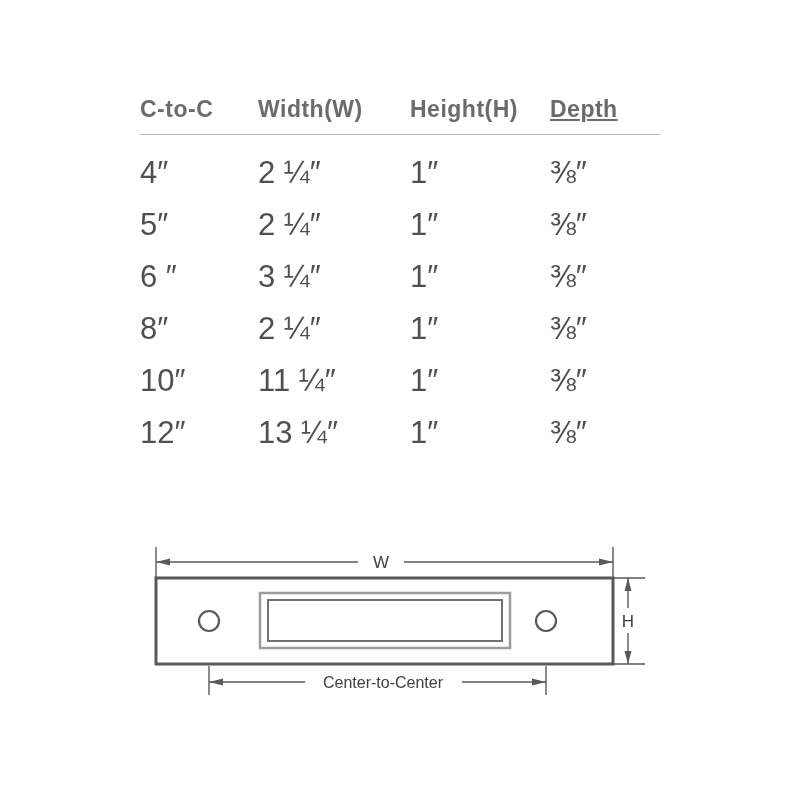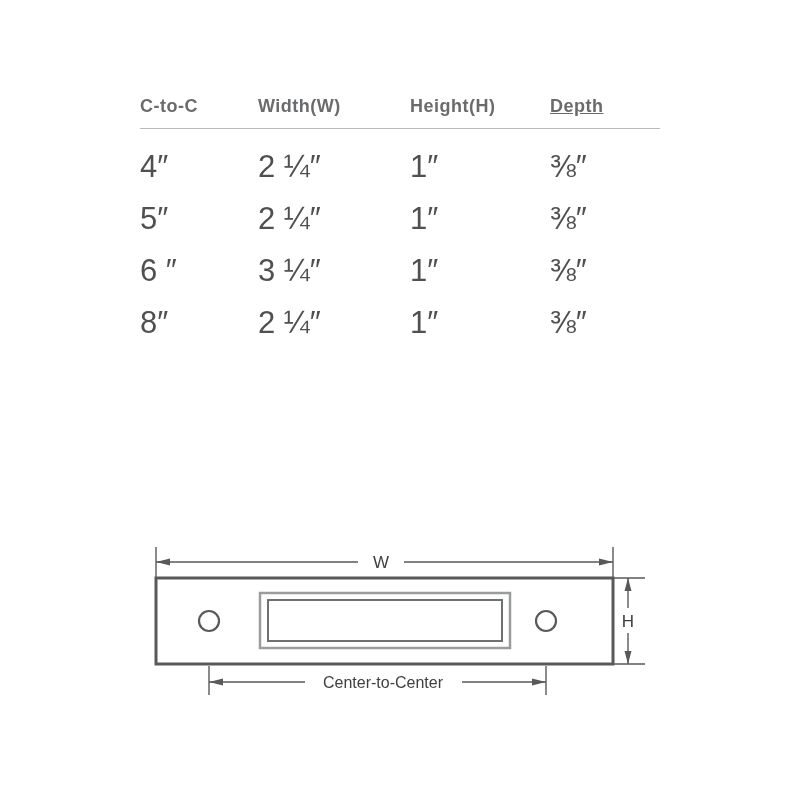--- a/index.html
+++ b/index.html
@@ -28,21 +28,21 @@
     border-collapse: collapse;
   }
   .spec-table th,
   .spec-table td {
     padding: 0;
     text-align: left;
     vertical-align: baseline;
     color: #58595b;
   }
   .spec-table thead th {
-    font-size: 18px;
+    font-size: 23px;
     font-weight: bold;
     letter-spacing: 0.5px;
     padding-bottom: 11px;
     color: #6a6b6d;
   }
   .spec-table thead tr {
     border-bottom: 1px solid #b9babb;
   }
   .spec-table tbody td {
     font-size: 31px;
@@ -110,20 +110,32 @@
         <td>3 ¼″</td>
         <td>1″</td>
         <td>⅜″</td>
       </tr>
       <tr>
         <td>8″</td>
         <td>2 ¼″</td>
         <td>1″</td>
         <td>⅜″</td>
       </tr>
+      <tr>
+        <td>10″</td>
+        <td>11 ¼″</td>
+        <td>1″</td>
+        <td>⅜″</td>
+      </tr>
+      <tr>
+        <td>12″</td>
+        <td>13 ¼″</td>
+        <td>1″</td>
+        <td>⅜″</td>
+      </tr>
     </tbody>
   </table>
 
   <svg class="drawing" viewBox="0 0 800 200">
 
     <g>
       <line x1="156" y1="27" x2="156" y2="60" stroke="#58595b" stroke-width="1.4"></line>
       <line x1="613" y1="27" x2="613" y2="60" stroke="#58595b" stroke-width="1.4"></line>
       <line x1="156" y1="42" x2="358" y2="42" stroke="#58595b" stroke-width="1.4"></line>
       <line x1="404" y1="42" x2="613" y2="42" stroke="#58595b" stroke-width="1.4"></line>

